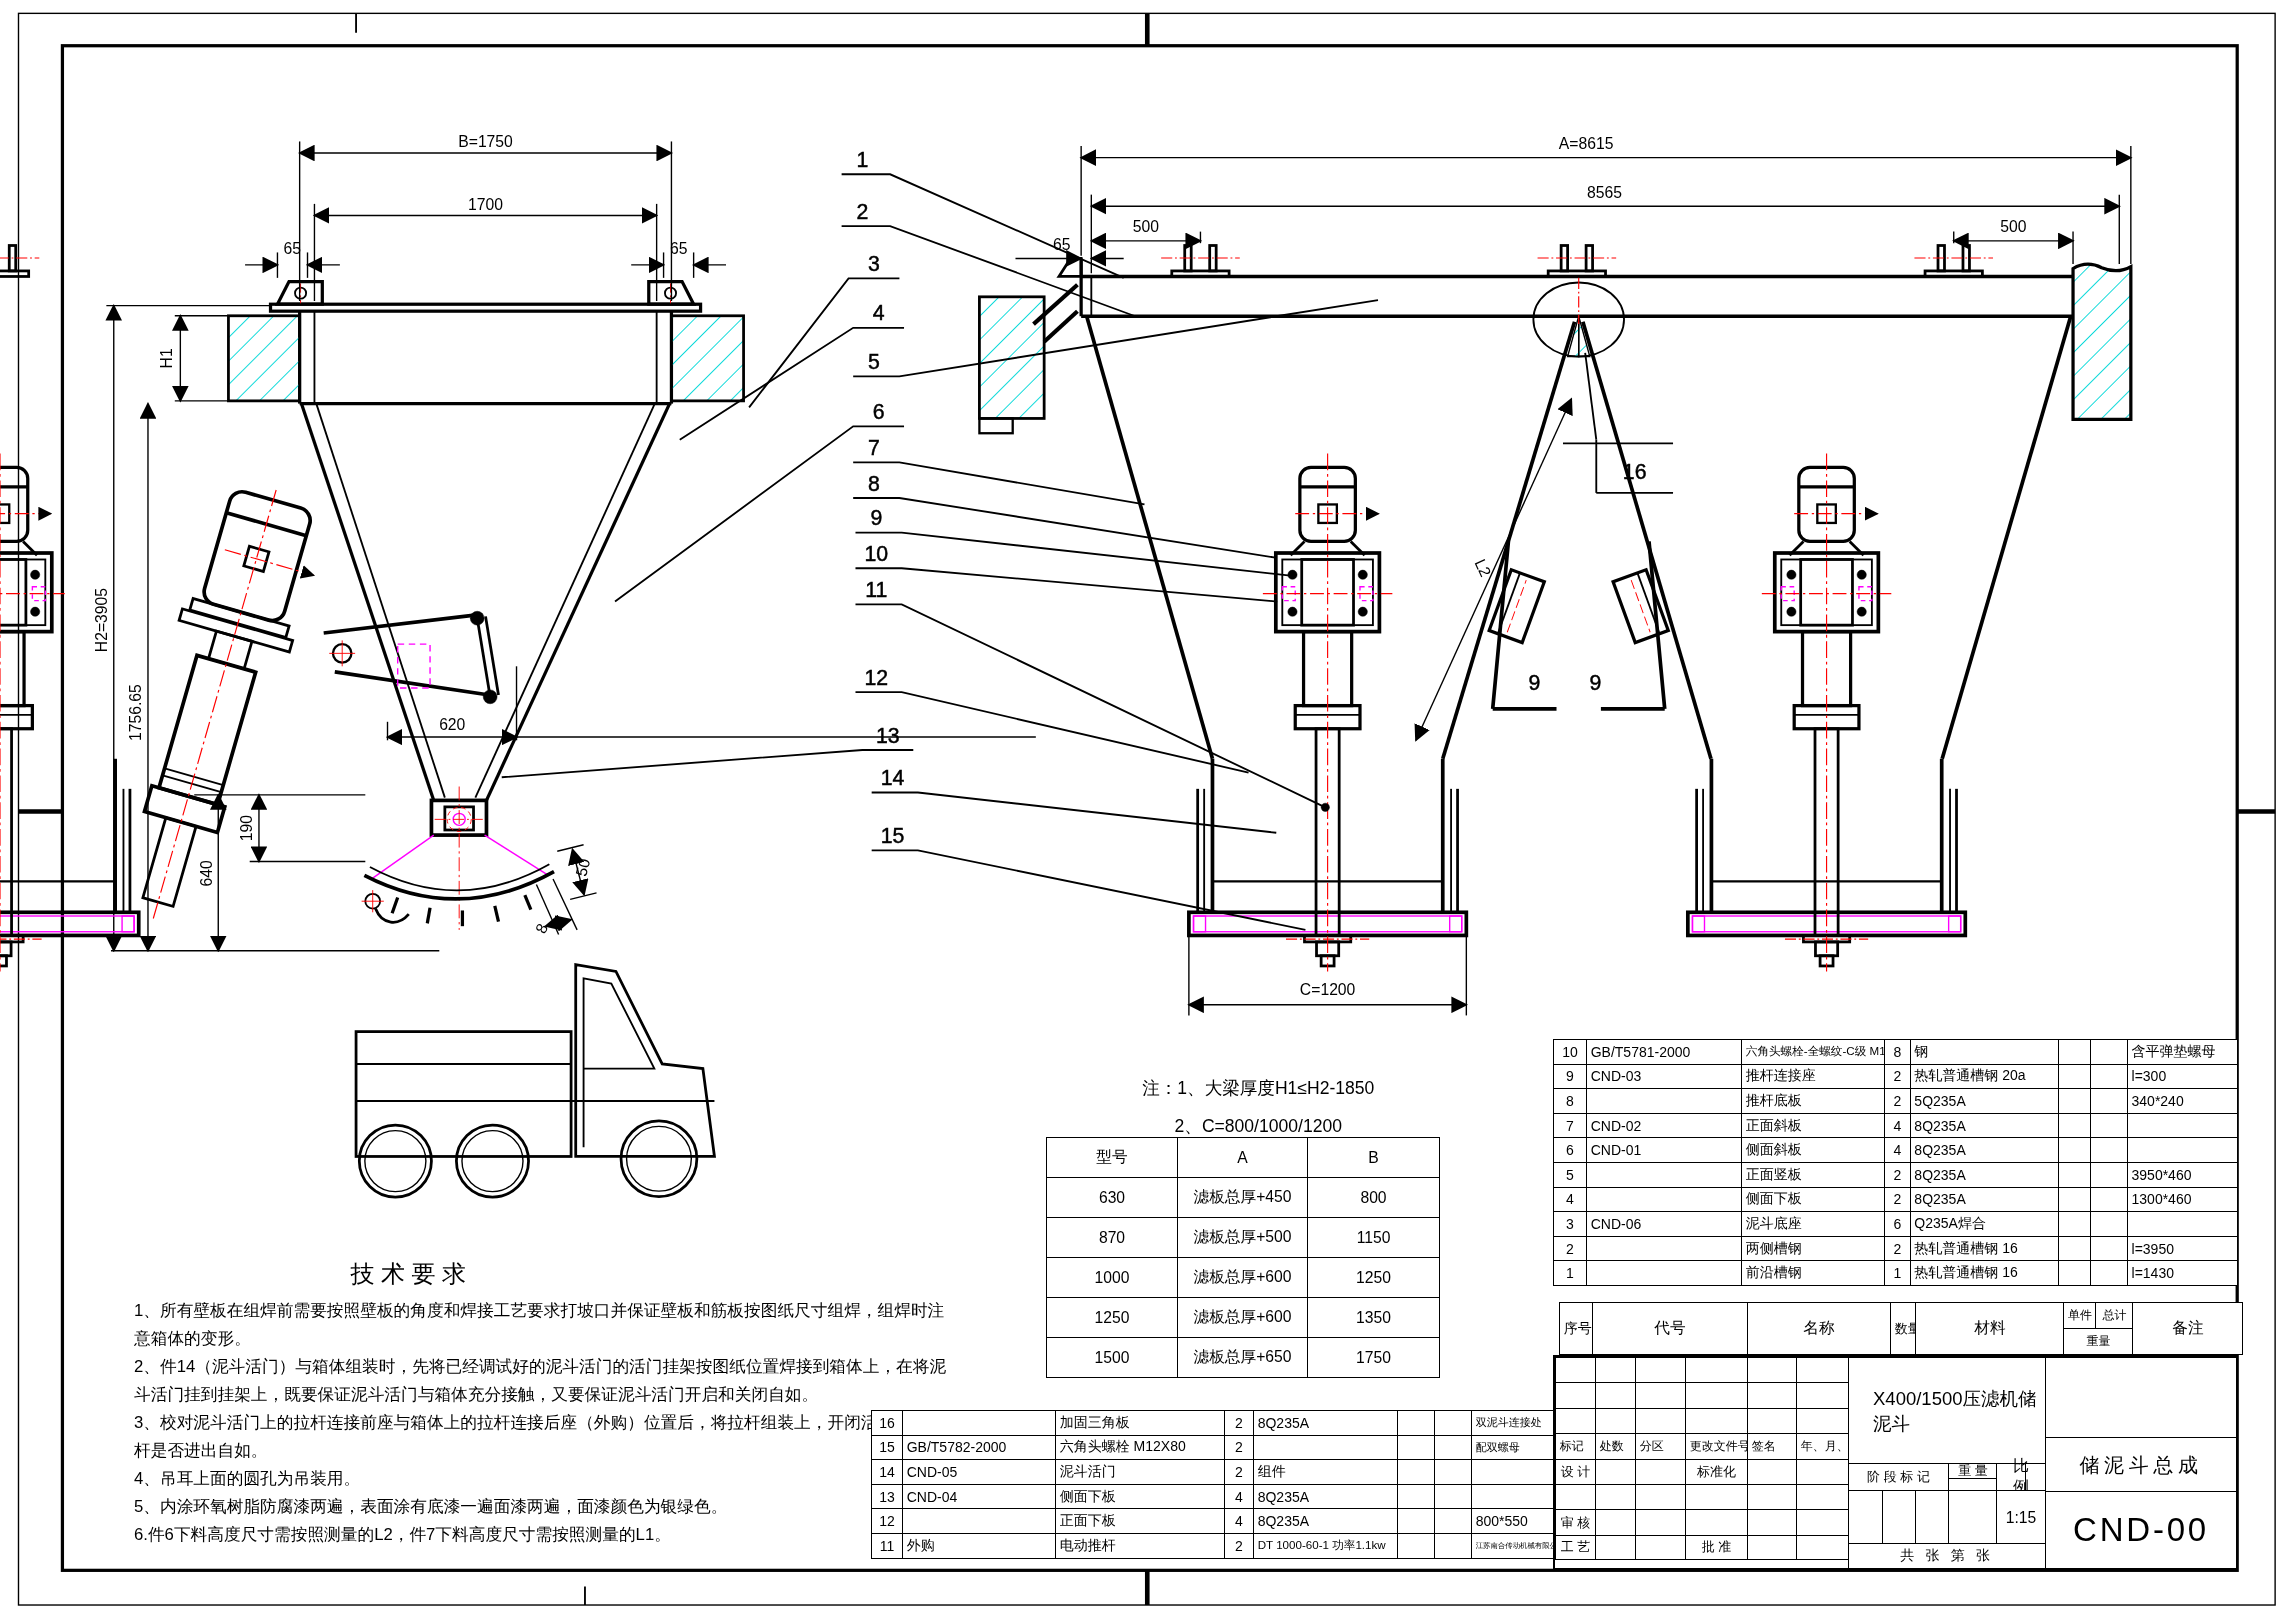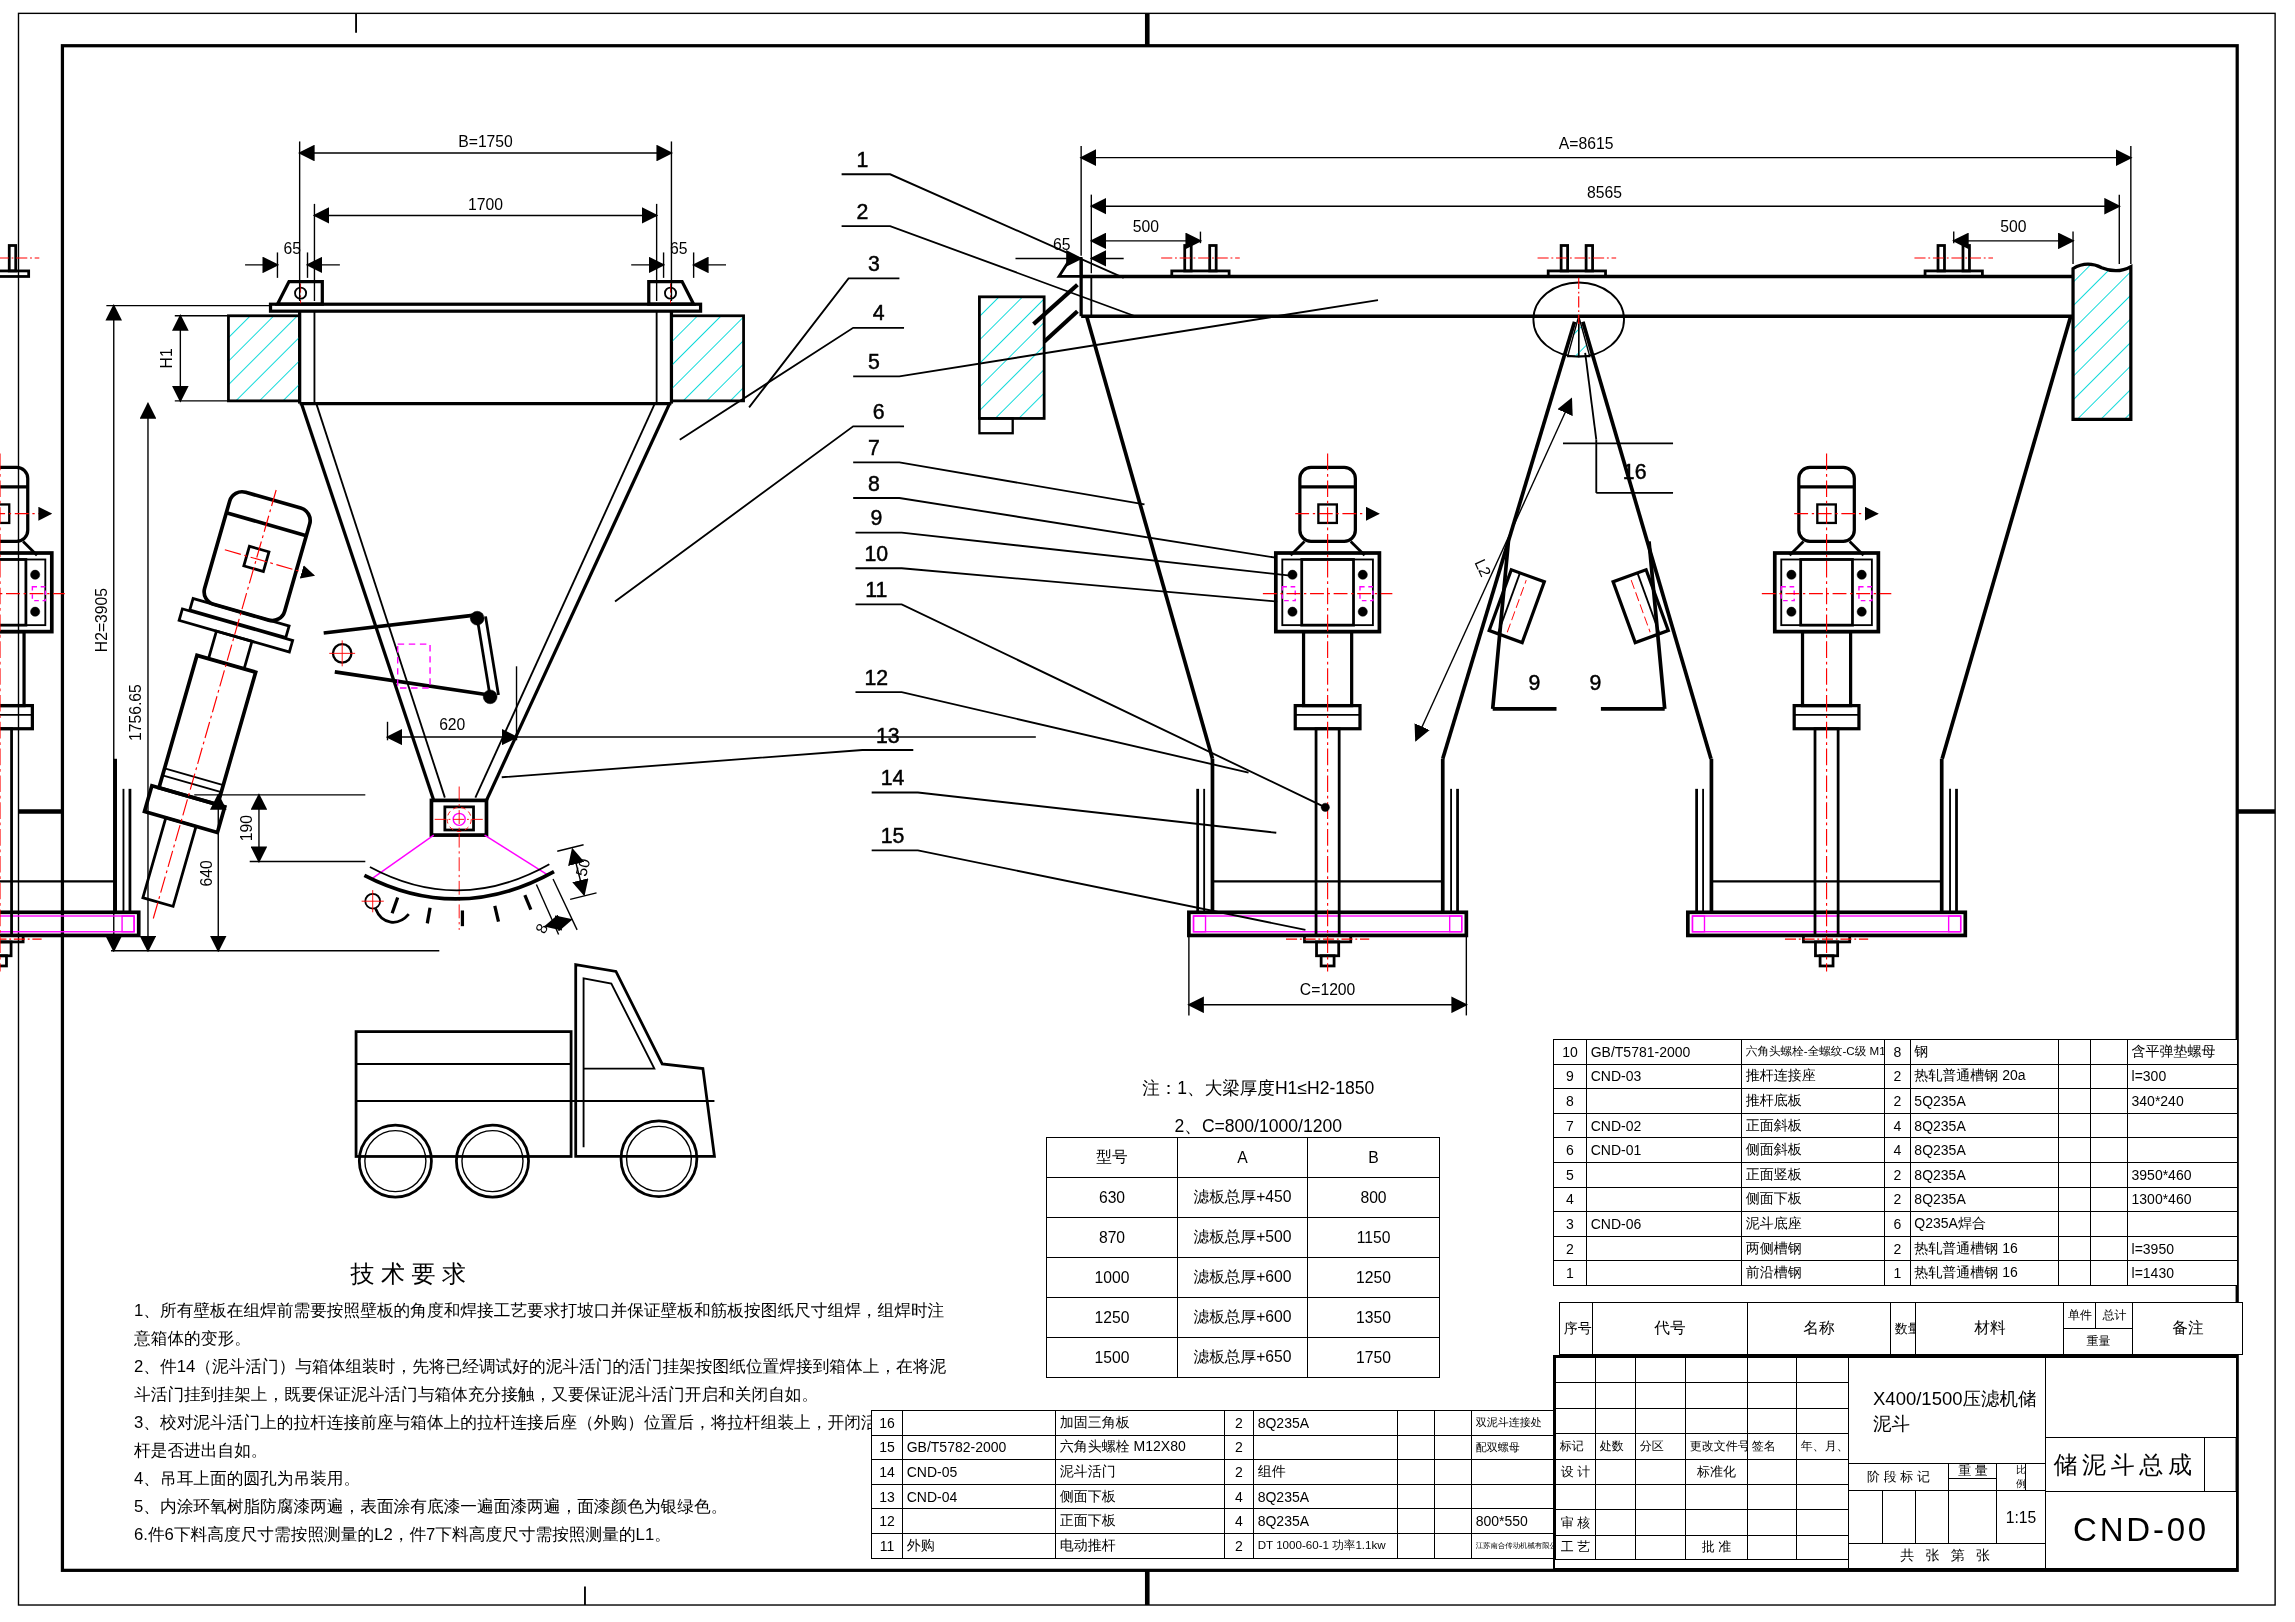--- a/index.html
+++ b/index.html
@@ -752,25 +752,25 @@
           <td></td>
     </tr>
   </tbody>
     </table>
 
   <div class="tb-cell" style="left:293px;top:0;width:198px;height:107px;font-size:18.5px;padding-left:24px;">
     <span>X400/1500压滤机储泥斗</span>
   </div>
   <div class="tb-cell" style="left:293px;top:106px;width:101px;height:28px;font-size:13px;">阶 段 标 记</div>
   <div class="tb-cell" style="left:393px;top:106px;width:50px;height:16px;font-size:13px;">重 量</div>
-  <div class="tb-cell" style="left:441px;top:106px;width:30px;height:28px;font-size:10px;padding-left:20px;">比 例</div>
+  <div class="tb-cell" style="left:441px;top:106px;width:30px;height:28px;font-size:16px;padding-left:20px;">比 例</div>
   <div class="tb-cell" style="left:293px;top:133px;width:35px;height:55px;"></div>
   <div class="tb-cell" style="left:327px;top:133px;width:35px;height:55px;"></div>
   <div class="tb-cell" style="left:360px;top:133px;width:34px;height:55px;"></div>
   <div class="tb-cell" style="left:393px;top:133px;width:50px;height:55px;"></div>
   <div class="tb-cell" style="left:441px;top:133px;width:50px;height:55px;font-size:15.7px;">1:15</div>
   <div class="tb-cell" style="left:293px;top:186px;width:198px;height:26px;font-size:14px;letter-spacing:3.7px;">共    张 第    张</div>
 
   <div class="tb-cell" style="left:490px;top:0;width:192px;height:81px;"></div>
-  <div class="tb-cell" style="left:490px;top:80px;width:160px;height:56px;font-size:24px;letter-spacing:4.6px;">储泥斗总成</div>
+  <div class="tb-cell" style="left:490px;top:80px;width:192px;height:56px;font-size:20px;letter-spacing:4.6px;">储泥斗总成</div>
   <div class="tb-cell" style="left:490px;top:134px;width:192px;height:78px;font-size:33px;letter-spacing:2.8px;">CND-00</div>
 </div>
 
 
 </body></html>

